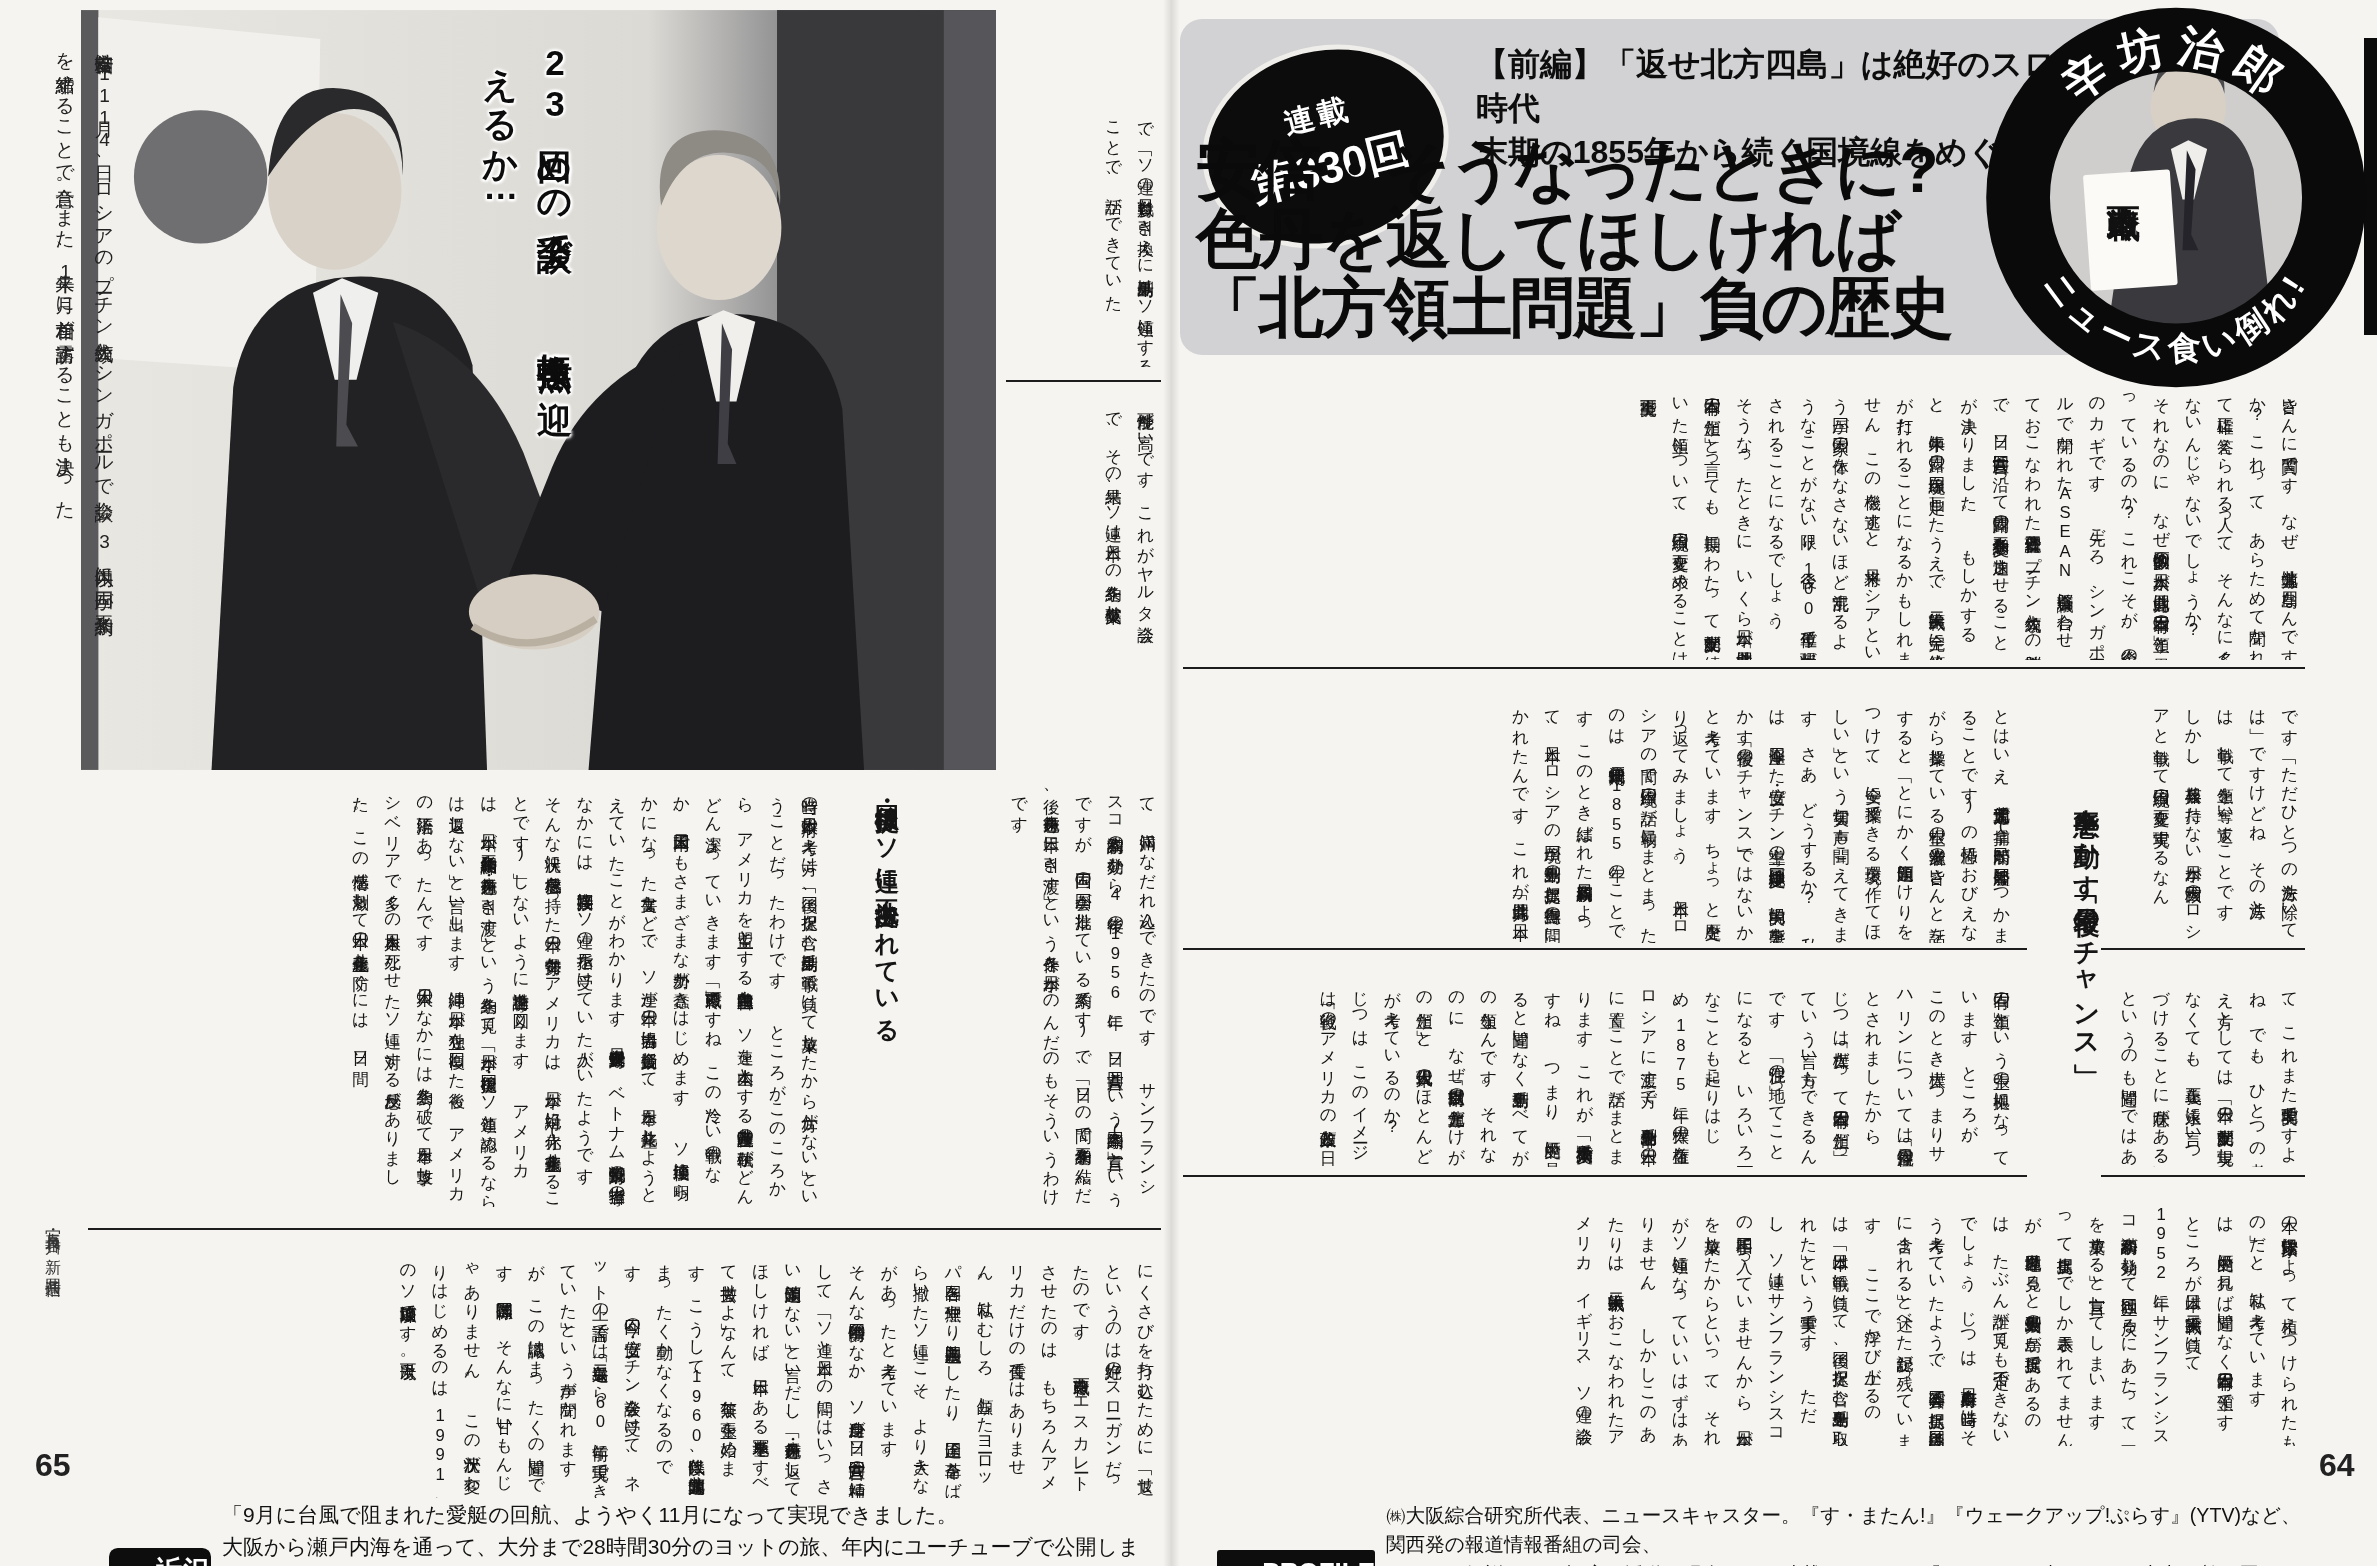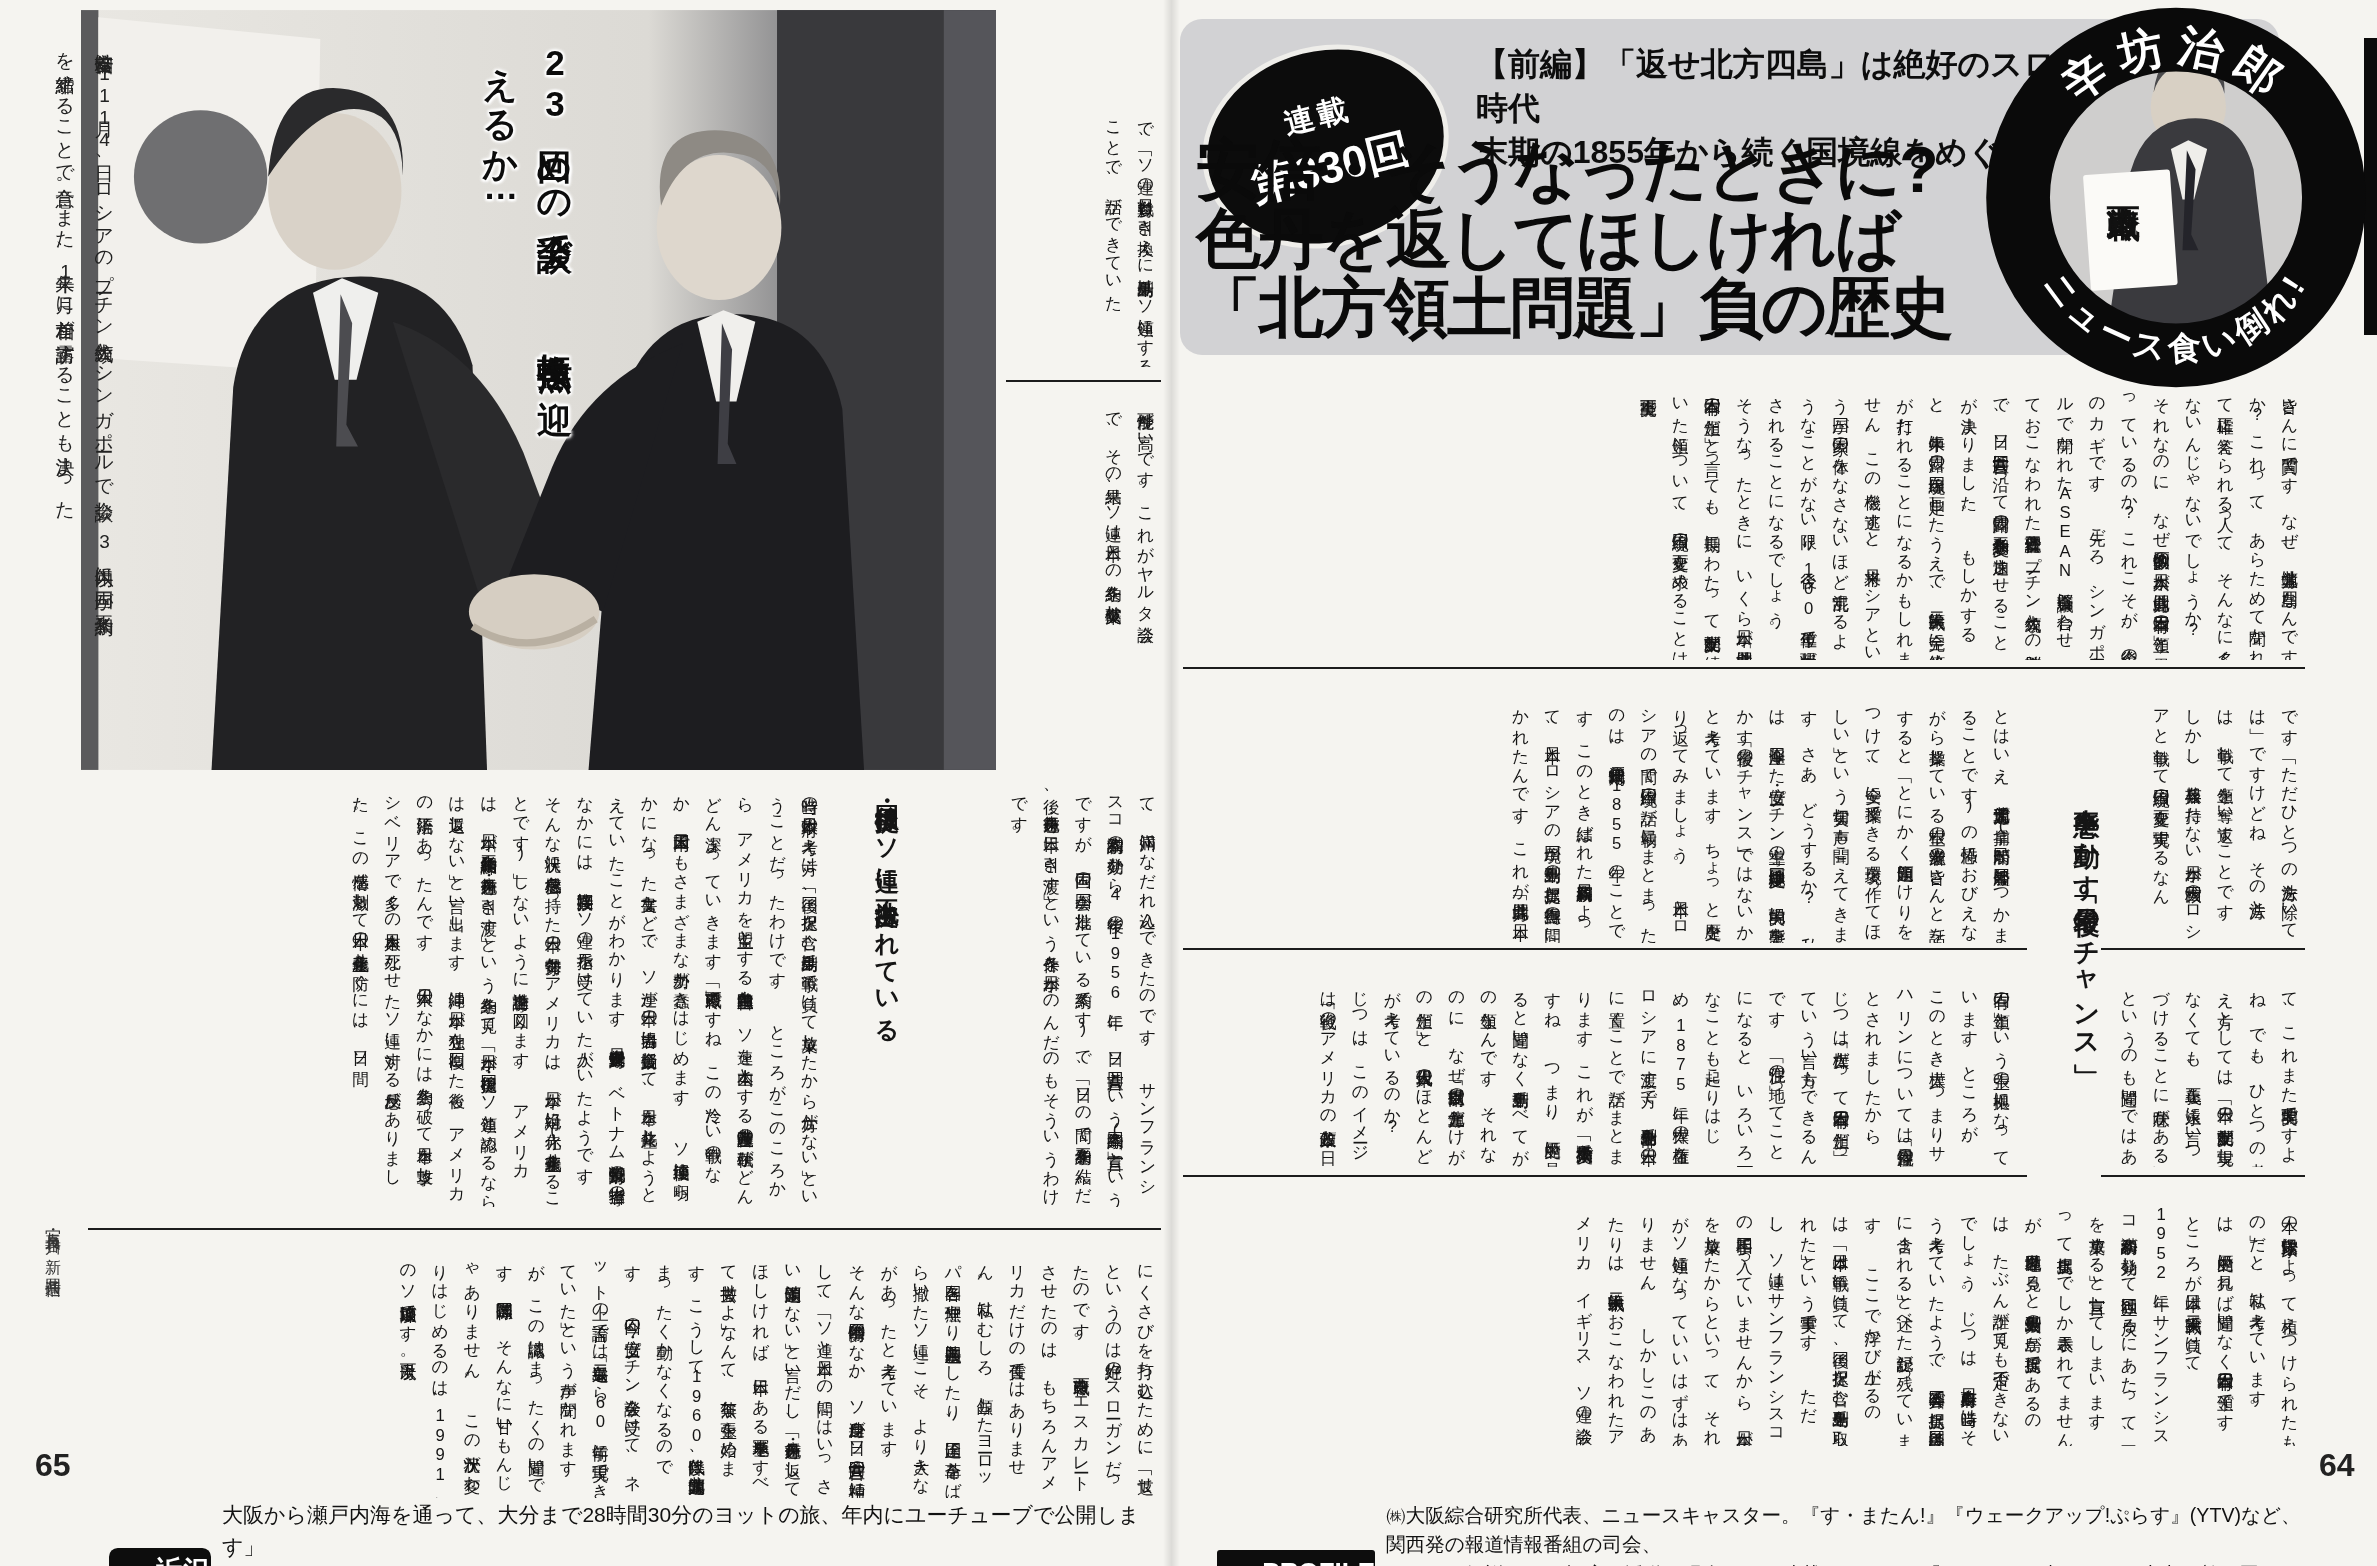--- a/index.html
+++ b/index.html
@@ -102,20 +102,21 @@
 
   <div class="rule" style="left:88px;top:1228px;width:1073px;"></div>
 
   <div class="vt body-txt abs" style="left:88px;top:1253px;width:1073px;height:245px;">にくさびを打ち込むために、「返せ北方四島」というのは絶好のスローガンだったのです。　東西冷戦をエスカレートさせたのは、もちろんアメリカだけの責任ではありません。私はむしろ、占領したヨーロッパ各国を無理やり共産主義国にしたり、途上国に革命をばら撒いたソ連にこそ、より大きな責任があったと考えています。　そんな国際情勢のなか、ソ連自身が日ソ共同宣言の精神に反して、「ソ連と日本との間にはいっさい領土問題はない」と言いだし、「歯舞・色丹を返してほしければ、日本にある米軍基地をすべて撤去せよ」なんて、無茶な主張を始めます。こうして1960年代以降、北方領土問題はまったく動かなくなるのです。　今回の安倍・プーチン会談を受けて、ネット上の言論では「二島返還なら60年前に実現できていた」という声が聞かれますが、この認識はまったくの間違いです。国際関係は、そんなに甘いもんじゃありません。　この状況が変わりはじめるのは、1991年のソ連崩壊以降です。以下次号。</div>
 
   <div class="vt credit abs" style="left:42px;top:1218px;height:232px;">写真・長谷川 新　共同通信</div>
   <div class="pagenum" style="left:35px;top:1447px;">65</div>
 
   <div class="strip-label" style="left:109px;top:1508px;width:102px;height:45px;font-size:27.6px;line-height:45px;">近況</div>
   <div class="strip-text" style="left:222px;top:1499px;width:928px;font-size:21px;">
+    <div>「9月に台風で阻まれた愛艇の回航、ようやく11月になって実現できました。</div>
     <div>大阪から瀬戸内海を通って、大分まで28時間30分のヨットの旅、年内にユーチューブで公開します」</div>
   </div>
 
   <div class="panel"></div>
   <div class="badge-oval">
     <div style="font-size:30px;font-weight:900;letter-spacing:4.4px;">連載</div>
     <div style="font-size:44px;font-weight:900;margin-top:2.9px;">第330回</div>
   </div>
   <div class="lead">
     <div>【前編】「返せ北方四島」は絶好のスローガン。江戸時代</div>

